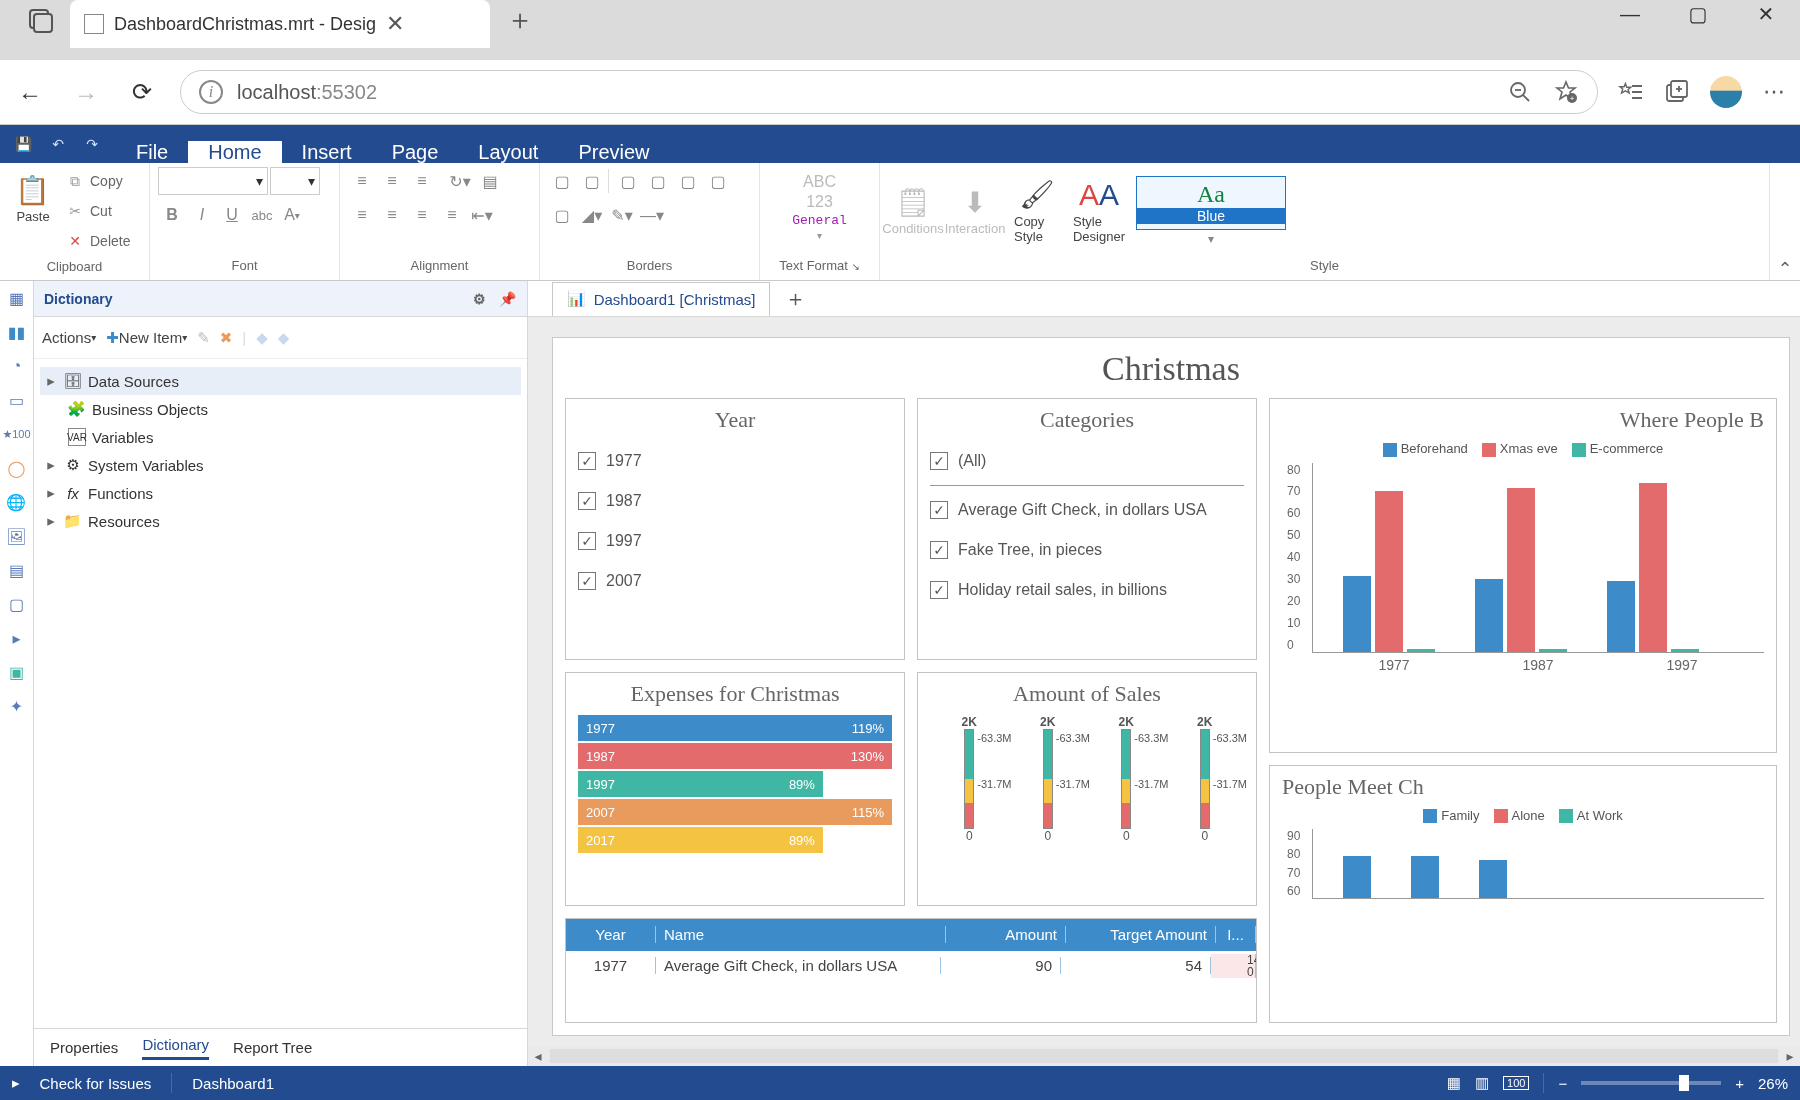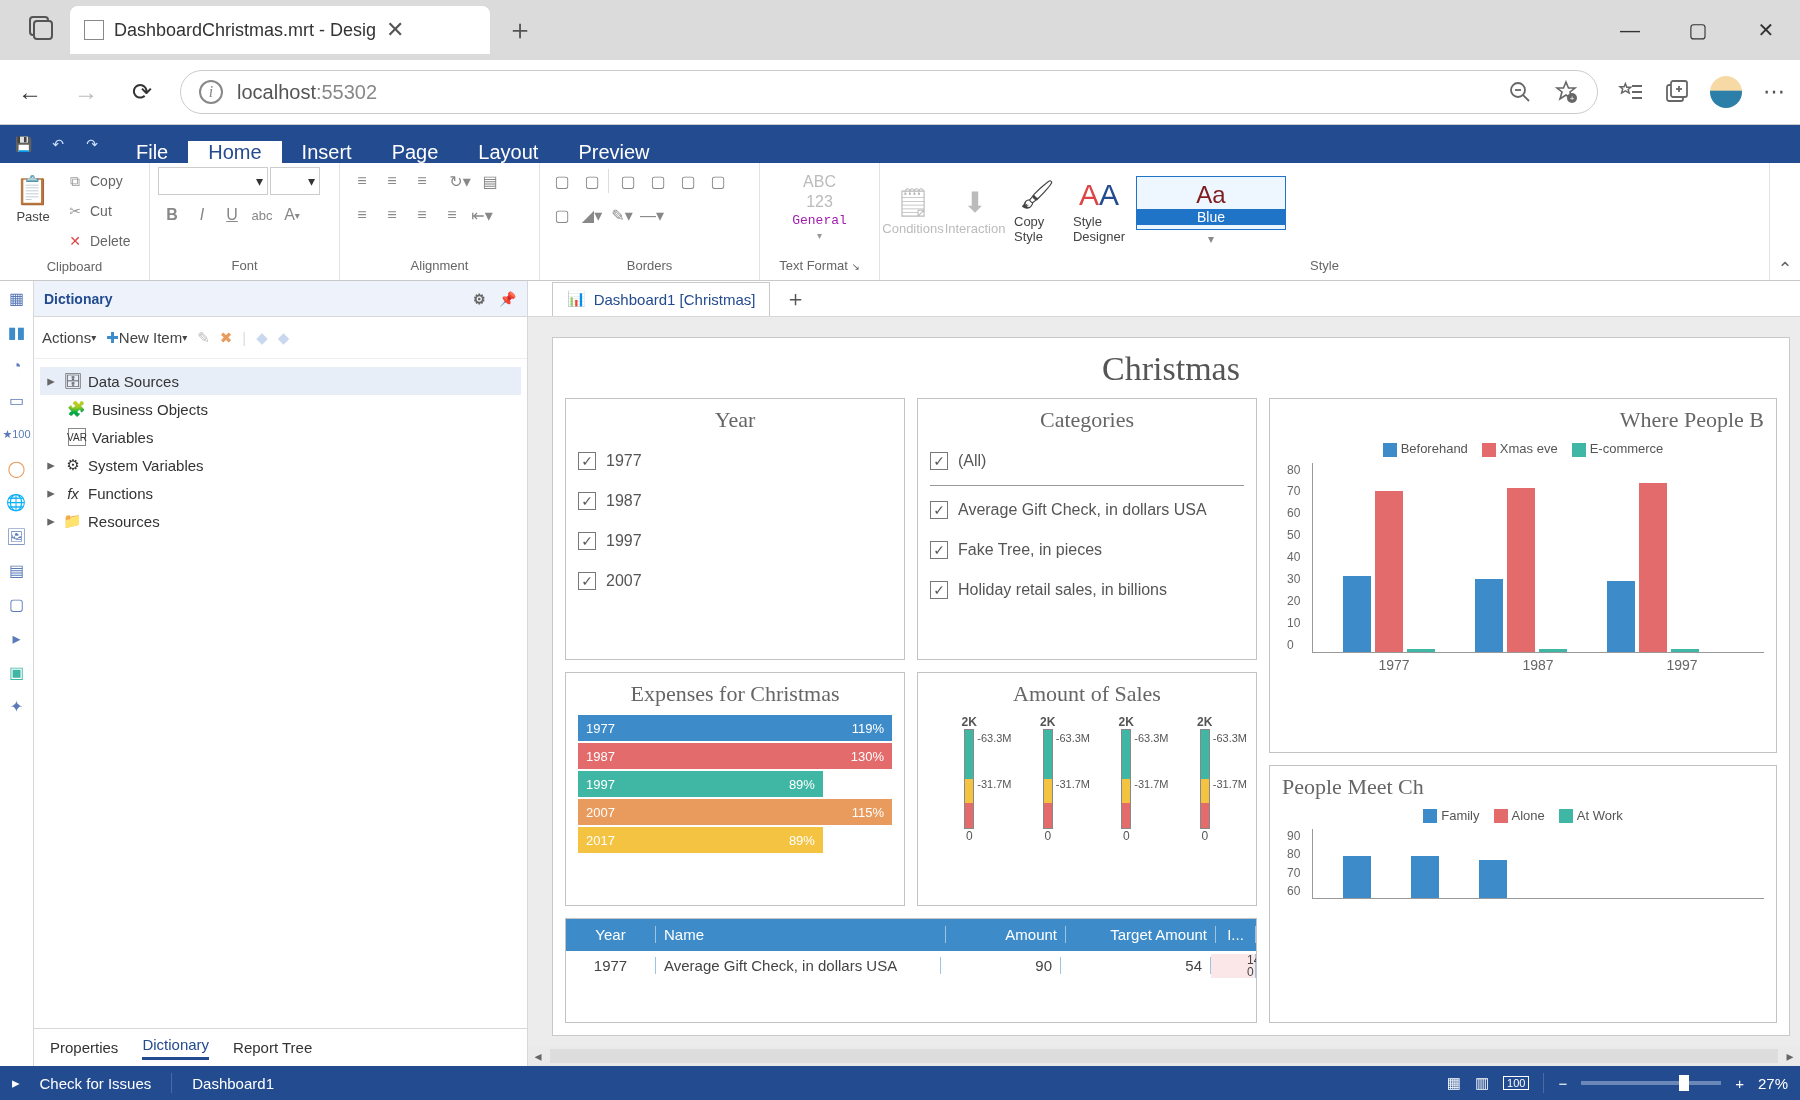--- a/index.html
+++ b/index.html
@@ -1,20 +1,20 @@
 <!DOCTYPE html>
 <html><head>
 <meta charset="utf-8">
 <style>
 * { box-sizing: border-box; margin: 0; padding: 0; font-family: "Segoe UI", Arial, sans-serif; }
 body { background: #f0f0f0; width: 1800px; height: 1100px; overflow: hidden; font-size: 14px; color: #333; }
 
 
 .browser-chrome { display: flex; flex-direction: column; height: 100%; }
-.chrome-tabs { height: 60px; background: #dbdbdb; display: flex; align-items: center; padding: 0 10px; }
+.chrome-tabs { height: 60px; background: #dbdbdb; display: flex; align-items: flex-start; padding: 0 10px; }
 .chrome-tab-icon { width: 40px; height: 40px; margin: 0 10px 6px 10px; display:flex; align-items:center; justify-content:center; }
 .chrome-tab { background: #fff; height: 48px; border-radius: 8px 8px 0 0; padding: 0 14px; display:flex; align-items:center; gap:10px; min-width: 420px; }
 .chrome-tab .favicon { width:20px; height:20px; border:1px solid #888; }
 .chrome-tab .title { font-size: 18px; color:#333; }
 .chrome-tab .close { font-size: 22px; color:#555; }
 .chrome-newtab { width:40px; height:40px; font-size:28px; color:#555; display:flex; align-items:center; justify-content:center; margin-left:10px; }
 
 .chrome-addr { height: 65px; background:#fff; border-bottom:1px solid #ccc; display:flex; align-items:center; padding:0 12px; gap:20px; }
 .nav-btn { width:36px; height:36px; display:flex; align-items:center; justify-content:center; font-size:24px; color:#333; }
 .nav-btn.disabled { color:#bbb; }
@@ -41,21 +41,21 @@
 .ribbon-group-label { height:22px; text-align:center; font-size:13px; color:#666; }
 .rg-btn-big { width:50px; display:flex; flex-direction:column; align-items:center; justify-content:center; gap:2px; font-size:13px; color:#444; padding:6px 2px;}
 .rg-btn-big .ico { width:34px; height:34px; display:flex; align-items:center; justify-content:center; font-size:28px; }
 .rg-col { display:flex; flex-direction:column; gap:2px; }
 .rg-small { height:28px; display:flex; align-items:center; gap:6px; font-size:14px; color:#666; padding:0 4px; }
 .rg-small .ico { width:18px; height:18px; display:flex; align-items:center; justify-content:center; color:#999;}
 .rg-row { display:flex; gap:2px; align-items:center; }
 .rg-icbtn { width:28px; height:28px; display:flex; align-items:center; justify-content:center; color:#888; font-size:16px; border:1px solid transparent;}
 .rg-combo { height:28px; border:1px solid #ccc; display:flex; align-items:center; padding:0 4px; }
 .style-swatch { height:54px; width:150px; border:1px solid #1f74c8; background:#eef6ff; display:flex; flex-direction:column; align-items:center; justify-content:center; }
-.style-swatch .aa { font-size:24px; color:#7f1d1d; font-family:Liberation Sans, sans-serif;}
+.style-swatch .aa { font-size:24px; color:#15803d; font-family:Liberation Serif, serif;}
 .style-swatch .name { background:#1f74c8; color:#fff; width:100%; text-align:center; font-size:14px; }
 .ribbon-collapse { width:30px; display:flex; align-items:flex-end; justify-content:center; font-size:18px; color:#666; }
 
 
 .workspace { flex:1; display:flex; min-height:0; }
 .left-rail { width:34px; background:#fff; border-right:1px solid #d7d7d7; display:flex; flex-direction:column; align-items:center; gap:12px; padding-top:6px;}
 .left-rail .lr-ic { width:22px; height:22px; display:flex; align-items:center; justify-content:center; color:#5a7bb8; font-size:16px;}
 
 .dict-panel { width:494px; background:#fff; border-right:1px solid #d7d7d7; display:flex; flex-direction:column; }
 .dict-header { height:36px; background:#eef3fb; border-bottom:1px solid #d7d7d7; display:flex; align-items:center; padding:0 10px; font-weight:600; color:#234b8f;}
@@ -658,17 +658,17 @@
     <div class="sb-right">
       <span>▦</span>
       <span>▥</span>
       <span style="border:1px solid #fff; padding:0 3px; font-size:11px;">100</span>
       <span style="border-left:1px solid #4a6aa5; height:20px;"></span>
       <span>−</span>
       <div class="zoom-slider">
           <div class="thumb"></div>
         </div>
       <span>+</span>
-      <span>27%</span>
+      <span>26%</span>
     </div>
   </div>
 
 </div>
 
 </body></html>

